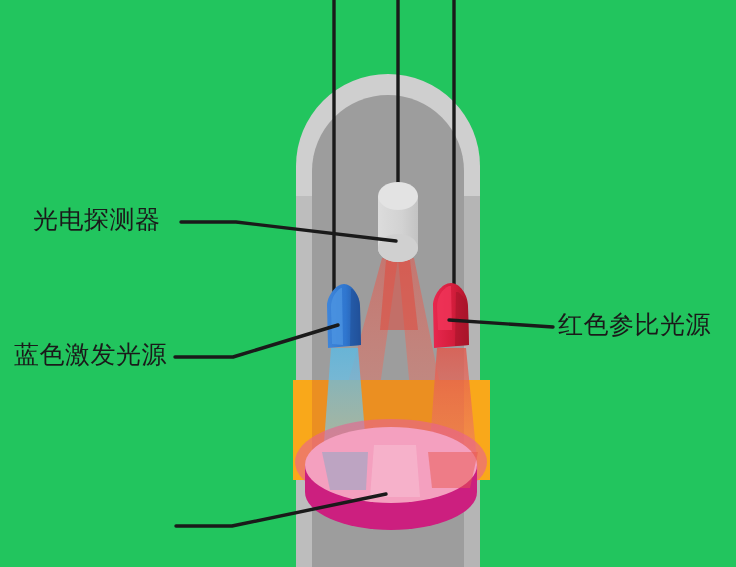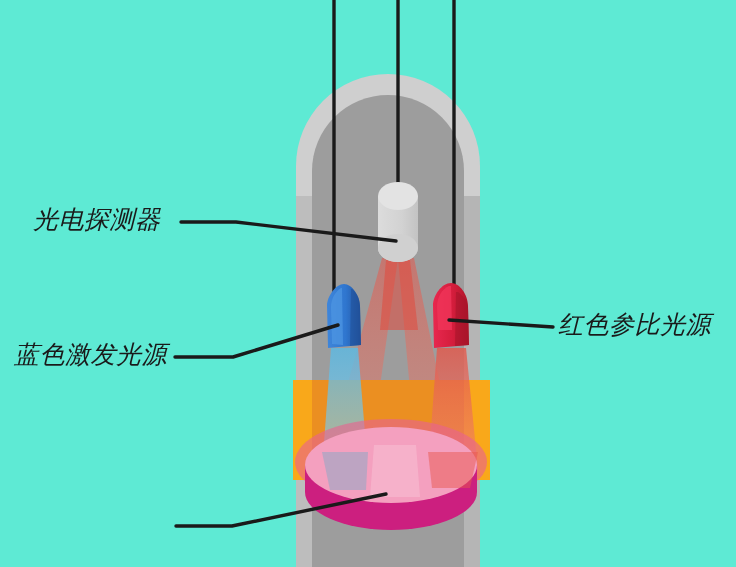--- a/index.html
+++ b/index.html
@@ -7,23 +7,22 @@
     padding: 0;
     background: #ffffff;
   }
   body {
     font-family: "Liberation Sans", "DejaVu Sans", sans-serif;
   }
   #stage {
     position: relative;
     width: 736px;
     height: 567px;
-    background: #5eead4;
+    background: #22c55e;
     overflow: hidden;
-    font-style: italic;
   }
   #diagram-svg {
     position: absolute;
     left: 0;
     top: 0;
     width: 736px;
     height: 567px;
   }
   .label {
     position: absolute;

